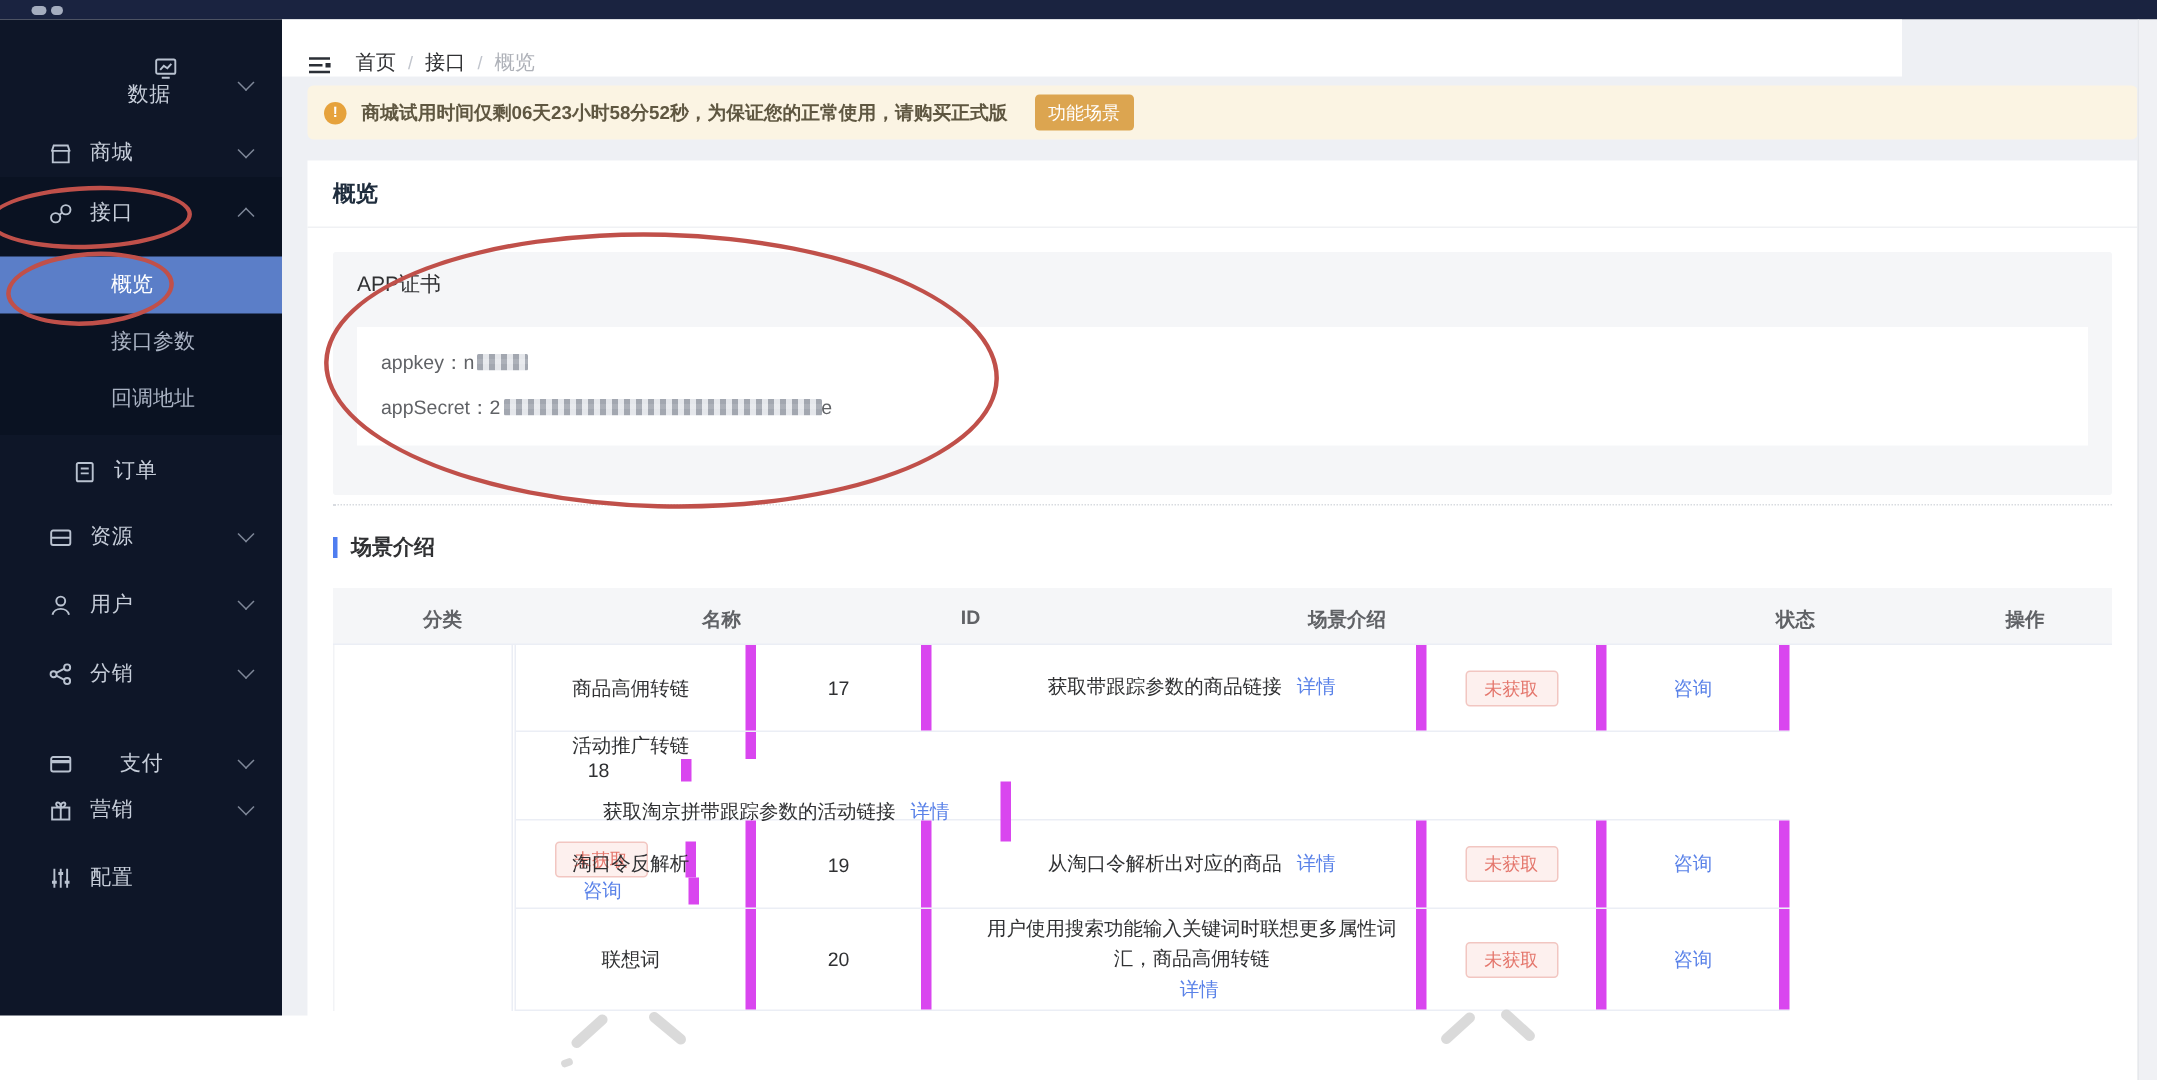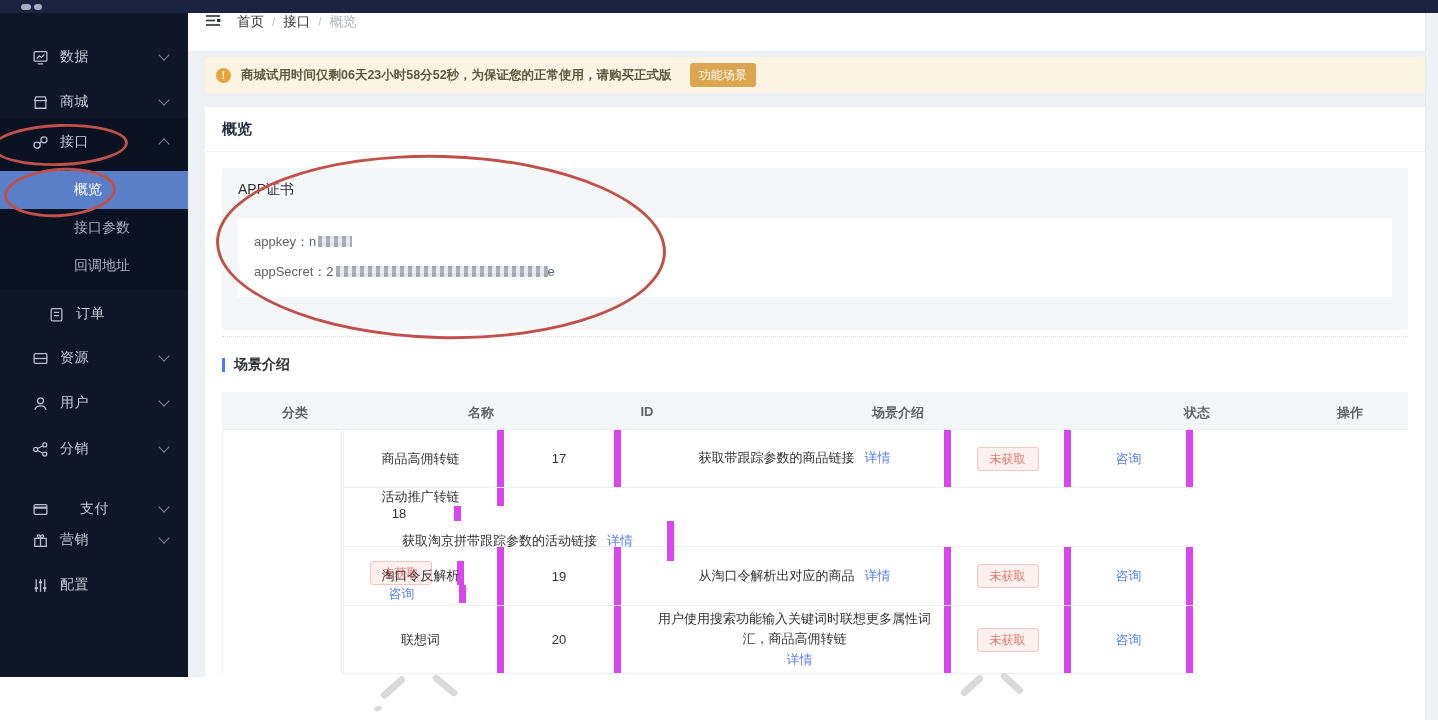--- a/index.html
+++ b/index.html
@@ -14,21 +14,21 @@
   .srow .micon{margin-left:32px;width:17px;height:17px;display:inline-flex;color:#b9c2d0;}
   .srow .mlabel{margin-left:11px;letter-spacing:.5px;}
   .chev{position:absolute;right:20px;width:7px;height:7px;border-right:1.5px solid #7e8798;border-bottom:1.5px solid #7e8798;}
   .chev.down{transform:rotate(45deg);top:14px;}
   .chev.up{transform:rotate(-135deg);top:18px;}
   .sgroup{position:absolute;left:0;top:105px;width:188px;height:172px;background:#0a1222;}
   .subrow{position:absolute;left:0;width:188px;height:38px;display:flex;align-items:center;color:#aab3c4;font-size:14px;padding-left:74px;box-sizing:border-box;cursor:pointer;}
   .subrow.active{background:#5b7ec8;color:#fff;}
   
   .content-bg{position:absolute;left:188px;top:13px;width:1237px;height:664px;background:#eef0f4;}
-  .crumbbar{position:absolute;left:188px;top:13px;width:1237px;height:38px;background:#fff;display:flex;align-items:flex-start;}
+  .crumbbar{position:absolute;left:188px;top:13px;width:1080px;height:38px;background:#fff;display:flex;align-items:flex-end;}
   .foldicon{margin-left:17px;width:17px;height:15px;display:inline-flex;cursor:pointer;color:#2b2f36;}
   .crumb{margin-left:15px;font-size:13.5px;color:#303133;display:flex;align-items:center;}
   .crumb .sep{color:#c0c4cc;margin:0 8px;font-size:12px;}
   .crumb .cur{color:#aeb1b8;}
   .crumb .lnk{cursor:pointer;}
   
   .banner{position:absolute;left:205px;top:57px;width:1220px;height:36px;background:#fbf4e3;border-radius:4px;display:flex;align-items:center;box-sizing:border-box;padding-left:11px;}
   .warnicon{width:15px;height:15px;border-radius:50%;background:#e6a23c;color:#fff;font-size:10px;font-weight:bold;display:flex;align-items:center;justify-content:center;flex:0 0 auto;}
   .bannertext{margin-left:10px;font-size:12.5px;font-weight:600;color:#5f5741;}
   .buybtn{margin-left:18px;width:66px;height:24px;background:#dca550;border:none;border-radius:3px;color:#fff;font-size:12px;display:flex;align-items:center;justify-content:center;cursor:pointer;font-family:inherit;}
@@ -78,21 +78,21 @@
 
   <div class="topbar">
     <div class="logo-blob" style="left:21px;width:10px;"></div>
     <div class="logo-blob" style="left:34px;width:8px;"></div>
   </div>
 
   <div class="content-bg"></div>
 
   <div class="sidebar">
 
-    <div class="srow" style="top:24px;">
+    <div class="srow" style="top:24px;flex-direction:column;">
       <span class="micon">
         <svg viewBox="0 0 16 16" width="17" height="17" fill="none" stroke="currentColor" stroke-width="1.2">
             <rect x="2" y="2.5" width="12" height="9" rx="1"></rect>
             <polyline points="4.5,9 6.8,6.5 9,8 11.5,5.2"></polyline>
             <line x1="5.5" y1="14" x2="10.5" y2="14"></line>
           </svg>
       </span>
       <span class="mlabel">数据</span>
       <span class="chev down"></span>
     </div>

